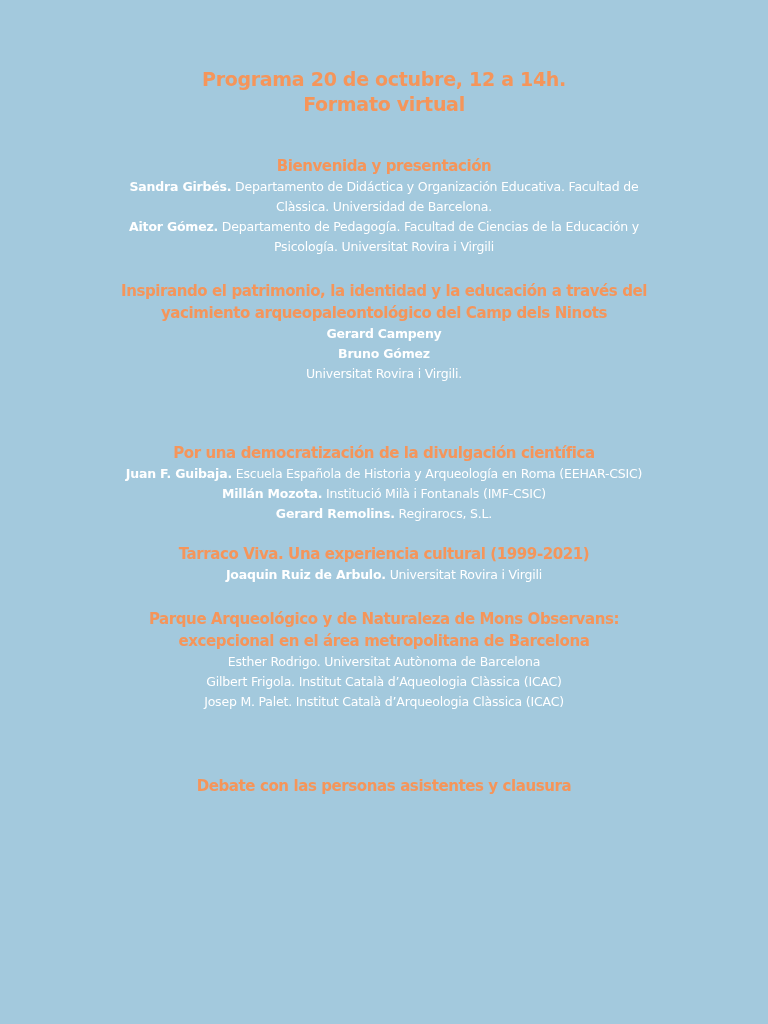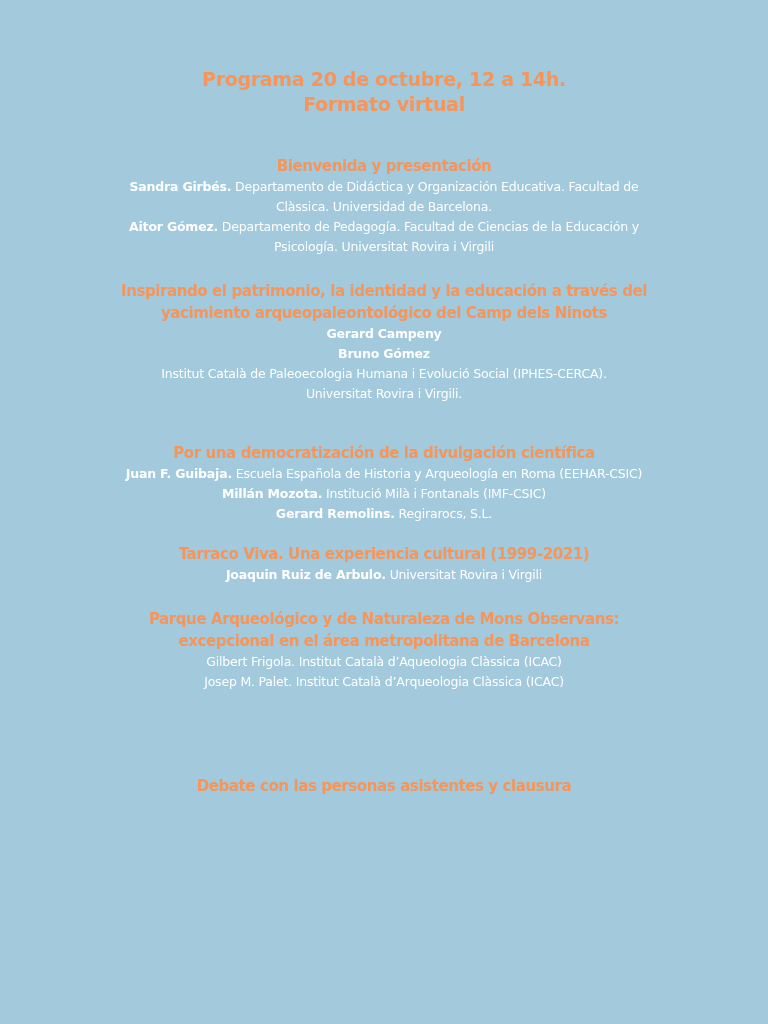--- a/index.html
+++ b/index.html
@@ -73,39 +73,39 @@
     <p class="line"><span>Clàssica. Universidad de Barcelona.</span></p>
     <p class="line"><span class="name">Aitor Gómez.</span><span> Departamento de Pedagogía. Facultad de Ciencias de la Educación y</span></p>
     <p class="line"><span>Psicología. Universitat Rovira i Virgili</span></p>
   </div>
 
   <div class="block" style="top:280px;">
     <p class="heading">Inspirando el patrimonio, la identidad y la educación a través del</p>
     <p class="heading">yacimiento arqueopaleontológico del Camp dels Ninots</p>
     <p class="line"><span class="name">Gerard Campeny</span></p>
     <p class="line"><span class="name">Bruno Gómez</span></p>
-    <p class="line"><span>Institut Català de Paleoecologia Humana i Evolució Social (IPHES-CERCA).</span></p>
     <p class="line"><span>Universitat Rovira i Virgili.</span></p>
   </div>
 
   <div class="block" style="top:442px;">
     <p class="heading">Por una democratización de la divulgación científica</p>
     <p class="line"><span class="name">Juan F. Guibaja.</span><span> Escuela Española de Historia y Arqueología en Roma (EEHAR-CSIC)</span></p>
     <p class="line"><span class="name">Millán Mozota.</span><span> Institució Milà i Fontanals (IMF-CSIC)</span></p>
     <p class="line"><span class="name">Gerard Remolins.</span><span> Regirarocs, S.L.</span></p>
   </div>
 
   <div class="block" style="top:543px;">
     <p class="heading">Tarraco Viva. Una experiencia cultural (1999-2021)</p>
     <p class="line"><span class="name">Joaquin Ruiz de Arbulo.</span><span> Universitat Rovira i Virgili</span></p>
   </div>
 
   <div class="block" style="top:608px;">
     <p class="heading">Parque Arqueológico y de Naturaleza de Mons Observans:</p>
     <p class="heading">excepcional en el área metropolitana de Barcelona</p>
+    <p class="line"><span>Esther Rodrigo. Universitat Autònoma de Barcelona</span></p>
     <p class="line"><span>Gilbert Frigola. Institut Català d’Aqueologia Clàssica (ICAC)</span></p>
     <p class="line"><span>Josep M. Palet. Institut Català d’Arqueologia Clàssica (ICAC)</span></p>
   </div>
 
   <div class="block" style="top:775px;">
     <p class="heading">Debate con las personas asistentes y clausura</p>
   </div>
 
 </div>
 

